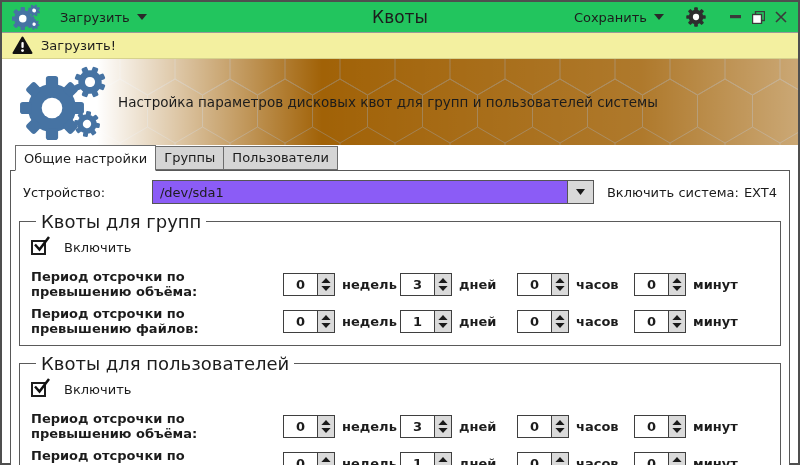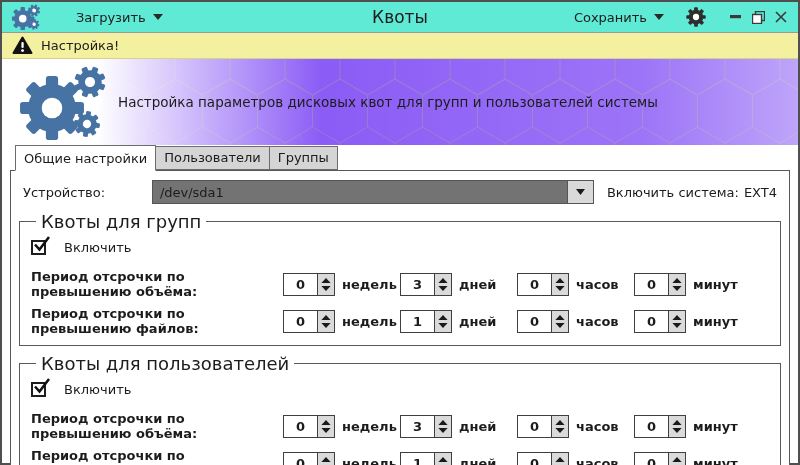--- a/index.html
+++ b/index.html
@@ -1,50 +1,50 @@
 <!DOCTYPE html>
 <html><head>
 <meta charset="utf-8">
 <style>
   html,body{margin:0;padding:0;width:800px;height:465px;overflow:hidden;background:#e8e8e8;}
   *{box-sizing:border-box;}
   .window{position:absolute;inset:0;border:2px solid #4f4f4f;background:#fff;display:flex;flex-direction:column;
           font-family:"DejaVu Sans","Liberation Sans",sans-serif;font-size:13px;color:#1c1c1c;}
 
   
-  .titlebar{height:31px;flex:0 0 31px;display:flex;align-items:center;padding:0 10px;position:relative;background:#5eead4;border-bottom:1px solid #999;gap:16px;}
+  .titlebar{height:31px;flex:0 0 31px;display:flex;align-items:center;padding:0 10px;position:relative;background:#22c55e;border-bottom:1px solid #999;}
   .app-icon{width:28px;height:26px;flex:0 0 auto;}
   .menu-btn{display:flex;align-items:center;gap:7px;padding:3px 6px;margin-left:14px;cursor:default;}
   .title-center{position:absolute;left:50%;transform:translateX(-50%);font-size:17px;}
   .titlebar-right{margin-left:auto;display:flex;align-items:center;gap:16px;}
   .win-controls{display:flex;align-items:center;gap:9px;margin-left:6px;}
   .win-btn{display:flex;align-items:center;justify-content:center;width:14px;height:14px;}
 
   
   .banner{height:26px;flex:0 0 26px;background:#f3f0a0;display:flex;align-items:center;gap:8px;padding:0 10px;border-bottom:1px solid #d6d28d;}
   .banner-text{font-size:13px;}
 
   
-  .header{height:86px;flex:0 0 86px;position:relative;overflow:hidden;background:#8b5cf6;}
+  .header{height:86px;flex:0 0 86px;position:relative;overflow:hidden;background:#a16207;}
   .hexes{position:absolute;inset:0;}
   .hex-fade{position:absolute;inset:0;background:linear-gradient(90deg,#fff 0px,#fff 95px,rgba(255,255,255,0) 320px,rgba(255,255,255,.15) 640px,rgba(255,255,255,.45) 800px);}
   .header-inner{position:relative;height:100%;display:flex;align-items:center;}
   .logo{margin-left:16px;flex:0 0 auto;}
   .header-text{margin-left:12px;font-size:13.5px;}
 
   
   .tabs{height:25px;flex:0 0 25px;display:flex;align-items:flex-end;padding-left:13px;position:relative;z-index:2;}
   .tab{border:1px solid #6d6d6d;background:#d5d5d5;padding:3px 8px 4px;margin-right:-1px;font-size:13px;white-space:nowrap;}
   .tab.active{background:#fff;border-bottom:1px solid #fff;padding-top:5px;margin-bottom:-1px;position:relative;z-index:3;}
 
   
   .panel{margin:0 8px 5px;border:1px solid #585858;background:#fff;flex:1;padding:4px 4px 6px;position:relative;z-index:1;}
   .device-row{display:flex;align-items:center;padding:6px 8px 6px;height:34px;}
   .device-label{width:150px;}
-  .combo{flex:0 0 442px;height:24px;border:1px solid #555;display:flex;align-items:stretch;background:#737373;}
+  .combo{flex:0 0 442px;height:24px;border:1px solid #555;display:flex;align-items:stretch;background:#8b5cf6;}
   .combo-value{flex:1;display:flex;align-items:center;padding-left:7px;}
   .combo-btn{width:26px;background:#d9d9d9;border-left:1px solid #555;display:flex;align-items:center;justify-content:center;}
   .fs-text{margin-left:13px;white-space:nowrap;}
   .fs-text .val{margin-left:5px;}
 
   fieldset{margin:2px 4px 7px;border:1px solid #5a5a5a;padding:0 8px 12px;min-height:104px;}
   legend{padding:0 5px;margin-left:8px;font-size:18px;}
   .check-row{display:flex;align-items:center;gap:18px;margin:3px 0 4px 3px;height:24px;}
   .checkbox{width:15px;height:15px;border:2px solid #1d1d1d;background:#fff;position:relative;}
   .checkbox svg{position:absolute;left:0px;top:-6px;overflow:visible;}
@@ -126,21 +126,21 @@
       </div>
     </div>
   </div>
 
   <div class="banner">
     <svg width="21" height="19">
       <path d="M10.5 1.5 L19.5 17 H1.5 Z" fill="#121212" stroke="#121212" stroke-width="2" stroke-linejoin="round"></path>
       <rect x="9.4" y="6" width="2.3" height="6" rx="1.1" fill="#fff"></rect>
       <circle cx="10.55" cy="14.6" r="1.45" fill="#fff"></circle>
     </svg>
-    <span class="banner-text">Настройка!</span>
+    <span class="banner-text">Загрузить!</span>
   </div>
 
   <div class="header">
     <svg class="hexes" width="800" height="86">
       <defs>
         <pattern id="hexpat" width="55" height="96" patternUnits="userSpaceOnUse" patternTransform="translate(8,-20)">
           <g fill="none" stroke="#9d9d9d" stroke-width="1">
             <path d="M27.5 -8 L55 8 L55 40 L27.5 56 L0 40 L0 8 Z"></path>
             <path d="M0 40 L27.5 56 L27.5 88 L0 104 L-27.5 88 L-27.5 56 Z"></path>
             <path d="M55 40 L82.5 56 L82.5 88 L55 104 L27.5 88 L27.5 56 Z"></path>
@@ -155,22 +155,22 @@
         <use href="#gear" fill="#4673a3" transform="translate(34,44) scale(2.35)"></use>
         <use href="#gear" fill="#4673a3" transform="translate(72,18) scale(1.15) rotate(22)"></use>
         <use href="#gear" fill="#4673a3" transform="translate(69,60) scale(0.95) rotate(8)"></use>
       </svg>
       <div class="header-text">Настройка параметров дисковых квот для групп и пользователей системы</div>
     </div>
   </div>
 
   <div class="tabs">
     <div class="tab active">Общие настройки</div>
+    <div class="tab">Группы</div>
     <div class="tab">Пользователи</div>
-    <div class="tab">Группы</div>
   </div>
 
   <div class="panel">
 
     <div class="device-row">
       <span class="device-label">Устройство:</span>
       <div class="combo">
         <span class="combo-value">/dev/sda1</span>
         <span class="combo-btn">
           <svg width="9" height="6">

